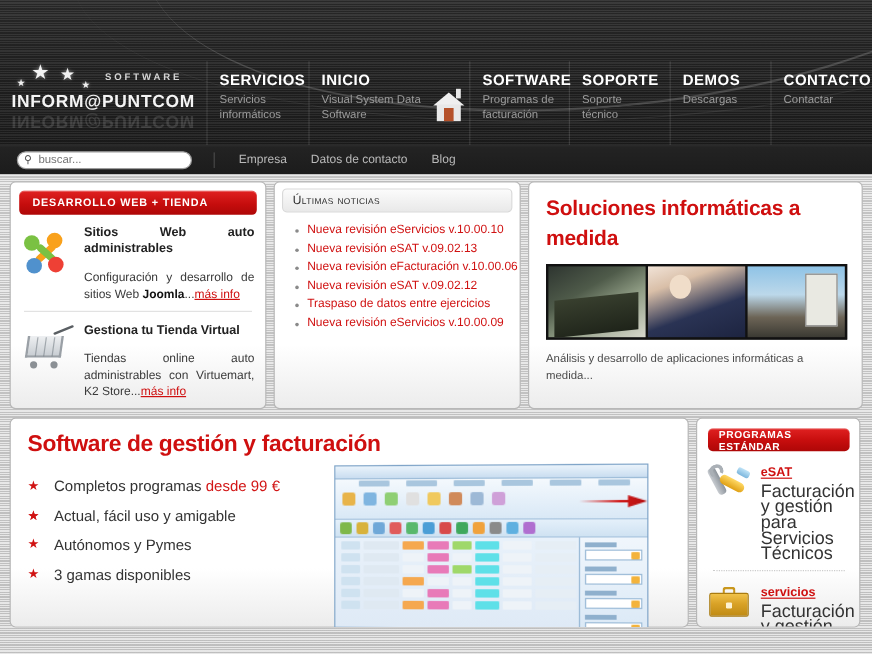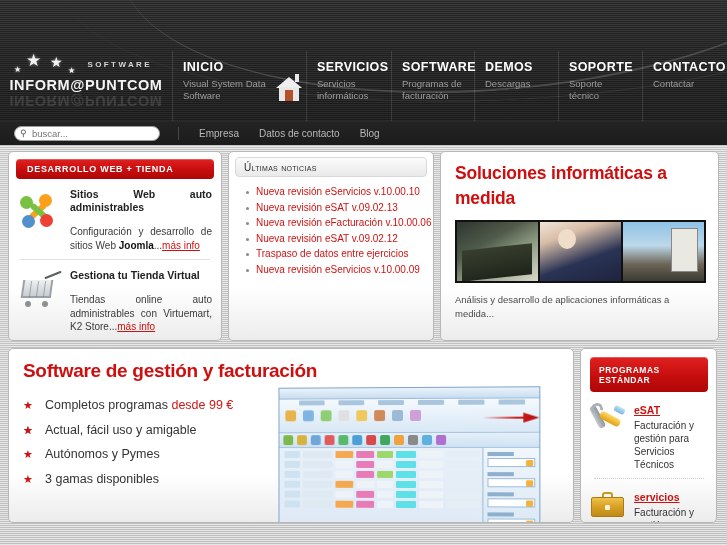--- a/index.html
+++ b/index.html
@@ -424,40 +424,40 @@
     width:7px; height:6px; background:#f3b33b; border-radius:1px;
   }
   .as-arrow {
     position: absolute; right: 0; top: 14px;
     width: 56px; height: 10px;
     background: linear-gradient(90deg, rgba(220,30,30,0) 0%, #d01a1a 60%, #b40f0f 100%);
     clip-path: polygon(0 40%, 72% 40%, 72% 0, 100% 50%, 72% 100%, 72% 60%, 0 60%);
   }
 
   .sidehead {
-    height: 35px;
+    height: 19px;
     background: linear-gradient(180deg, #e02121 0%, #c60d0d 55%, #ae0707 100%);
     border-radius: 4px;
     color: #fff;
     font-size: 8.5px; font-weight: bold;
     letter-spacing: .5px;
     display: flex; align-items: center;
     padding-left: 9px;
     font-variant: small-caps;
     text-transform: uppercase;
     box-shadow: inset 0 1px 0 rgba(255,255,255,.25);
   }
   .prod { display: flex; padding: 8px 0 0 0; }
   .prod .pic { width: 44px; flex: 0 0 44px; padding-top: 3px; }
   .prod .ptx { flex: 1; }
   .prod a {
     color: #cf1010; font-size: 10.5px; font-weight: bold;
     text-decoration: underline; cursor: pointer;
   }
-  .prod p { font-size: 10px; color: #333; line-height: 13px; margin-top: 1px; }
+  .prod p { font-size: 15px; color: #333; line-height: 13px; margin-top: 1px; }
   .psep { height: 1px; border-top: 1px dotted #ccc; margin: 7px 4px 0 4px; }
 
   
   .tools { position: relative; width: 36px; height: 32px; }
   .tools .wrench {
     position: absolute; left: 4px; top: 2px;
     width: 7px; height: 24px;
     background: linear-gradient(90deg,#c8ccd1,#8d949b);
     border-radius: 3px;
     transform: rotate(-28deg);
@@ -517,45 +517,45 @@
       <span class="star s2">★</span>
       <span class="star s3">★</span>
       <span class="star s4">★</span>
     </div>
     <div class="logo-soft">SOFTWARE</div>
     <div class="logo-name">INFORM@PUNTCOM</div>
     <div class="logo-reflect">INFORM@PUNTCOM</div>
   </div>
 
   <div class="mainnav">
+    <div class="navitem servicios">
+      <div class="nav-t">SERVICIOS</div>
+      <div class="nav-s">Servicios informáticos</div>
+    </div>
     <div class="navitem inicio">
       <div class="nav-t">INICIO</div>
       <div class="nav-s">Visual System Data Software</div>
       <div class="house">
         <div class="chim"></div>
           <div class="roof"></div>
           <div class="body"></div>
           <div class="door"></div>
       </div>
     </div>
-    <div class="navitem servicios">
-      <div class="nav-t">SERVICIOS</div>
-      <div class="nav-s">Servicios informáticos</div>
-    </div>
     <div class="navitem software">
       <div class="nav-t">SOFTWARE</div>
       <div class="nav-s">Programas de facturación</div>
     </div>
+    <div class="navitem soporte">
+      <div class="nav-t">SOPORTE</div>
+      <div class="nav-s">Soporte técnico</div>
+    </div>
     <div class="navitem demos">
       <div class="nav-t">DEMOS</div>
       <div class="nav-s">Descargas</div>
-    </div>
-    <div class="navitem soporte">
-      <div class="nav-t">SOPORTE</div>
-      <div class="nav-s">Soporte técnico</div>
     </div>
     <div class="navitem contacto">
       <div class="nav-t">CONTACTO</div>
       <div class="nav-s">Contactar</div>
     </div>
   </div>
 </div>
 
 <div class="subnav">
   <div class="searchbox">

